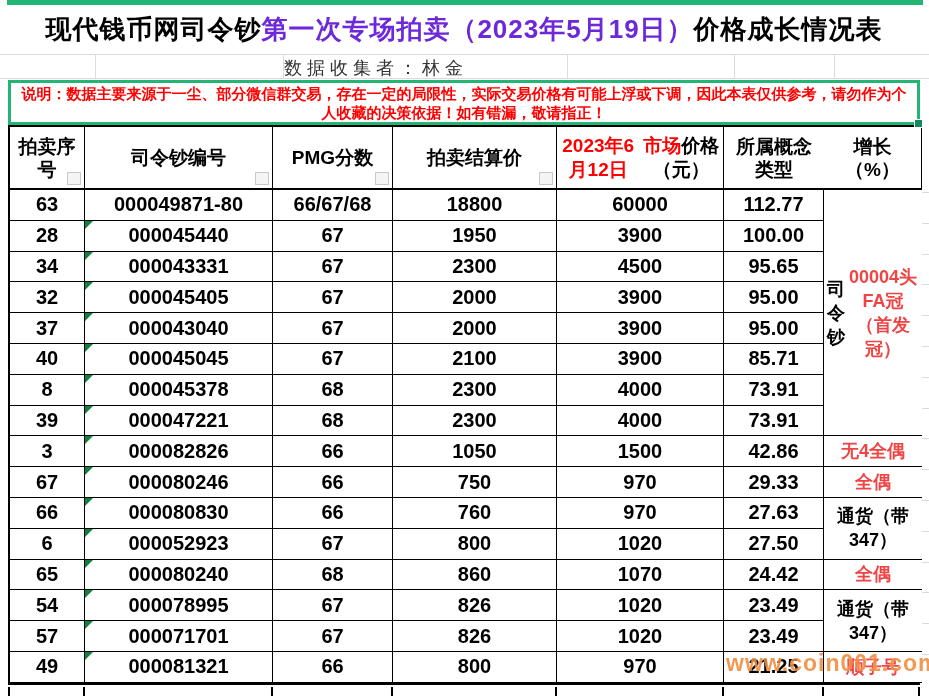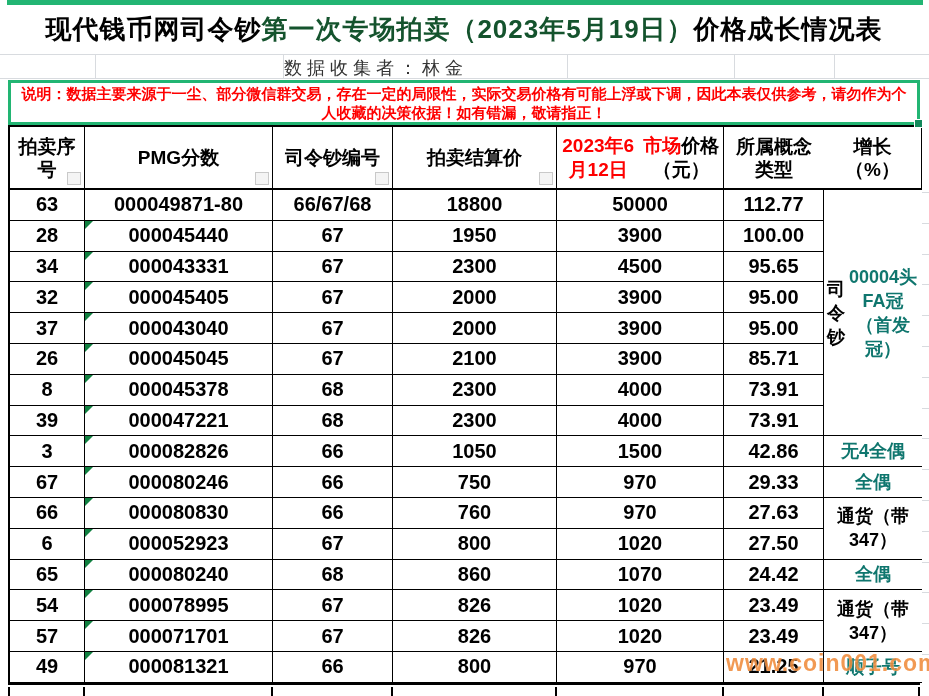--- a/index.html
+++ b/index.html
@@ -9,21 +9,21 @@
   }
   .abs{position:absolute;}
   
   #topbar{left:7px;top:0;width:916px;height:5px;background:#22B573;}
   
   .gridline-h{height:1px;background:#D8DBDF;z-index:0;}
   .gridline-v{width:1px;background:#D8DBDF;z-index:0;}
   
   #title-row{left:8px;top:5px;width:912px;height:49px;display:flex;align-items:center;justify-content:center;background:#fff;z-index:1;}
   #title-row .t{font-size:26px;font-weight:bold;color:#000;letter-spacing:1px;white-space:nowrap;}
-  #title-row .t .red{color:#14532d;}
+  #title-row .t .red{color:#6d28d9;}
   
   #collector-row{left:12px;top:55px;width:929px;height:24px;z-index:1;}
   #collector-text{position:absolute;left:272px;top:1px;font-size:18px;color:#333;letter-spacing:5px;white-space:nowrap;}
   
   #notice-box{left:8px;top:80px;width:912px;height:45px;box-sizing:border-box;border:3px solid #22B573;background:#fff;
     display:flex;align-items:center;justify-content:center;text-align:center;z-index:2;}
   #notice-box .ntext{color:#FE0000;font-weight:bold;font-size:15px;line-height:19px;padding:0 4px;}
   #notice-handle{left:914px;top:119px;width:9px;height:9px;background:#12895B;border:1px solid #fff;box-sizing:border-box;z-index:3;}
   
   #sheet-table{
@@ -51,21 +51,21 @@
     display:flex;align-items:center;justify-content:center;cursor:pointer;
   }
   .filter-btn .arr{width:0;height:0;border-left:4px solid transparent;border-right:4px solid transparent;border-top:5px solid #21A express;}
   .filter-btn .arr{border-top-color:#21A366;}
   
   .comment-tri{position:absolute;left:0;top:0;width:0;height:0;
     border-top:8px solid #108040;border-right:8px solid transparent;}
   
   .cell.concept{font-weight:bold;font-size:18px;line-height:24px;padding:0 2px;flex-direction:row;}
   .cell.concept .blk{color:#000;}
-  .cell.concept .rd{color:#0f766e;}
+  .cell.concept .rd{color:#ef4444;}
   
   .bottom-vline{top:687px;width:2px;height:9px;background:#000;z-index:2;}
   
   #watermark{left:726px;top:650px;font-size:23px;font-weight:bold;letter-spacing:1px;
     color:#F08C3C;opacity:.88;z-index:5;text-shadow:0 0 1px rgba(255,255,255,.9);white-space:nowrap;}
 </style>
 </head>
 <body>
 
 <div id="topbar" class="abs"></div>
@@ -94,25 +94,25 @@
 <div id="notice-handle" class="abs"></div>
 
 <div id="sheet-table" class="abs">
 
   <div class="cell hdr">
     <span>拍卖序
 号</span>
     <span class="filter-btn"><span class="arr"></span></span>
   </div>
   <div class="cell hdr">
+    <span>司令钞编号</span>
+    <span class="filter-btn"><span class="arr"></span></span>
+  </div>
+  <div class="cell hdr">
     <span>PMG分数</span>
-    <span class="filter-btn"><span class="arr"></span></span>
-  </div>
-  <div class="cell hdr">
-    <span>司令钞编号</span>
     <span class="filter-btn"><span class="arr"></span></span>
   </div>
   <div class="cell hdr">
     <span>拍卖结算价</span>
     <span class="filter-btn"><span class="arr"></span></span>
   </div>
   <div class="cell hdr" style="">
     <div class="hline"><span class="red">2023年6月12日</span></div>
     <div class="hline"><span class="red">市场</span><span>价格（元）</span></div>
   </div>
@@ -122,21 +122,21 @@
   </div>
   <div class="cell hdr">
     <span>增长
 （%）</span>
   </div>
 
 <div class="cell num">63</div>
     <div class="cell num">000049871-80</div>
     <div class="cell num">66/67/68</div>
     <div class="cell num">18800</div>
-    <div class="cell num">50000</div>
+    <div class="cell num">60000</div>
     <div class="cell num red">112.77</div>
     <div class="cell concept c-last" style="grid-row: span 8;">
       <span class="blk">司令钞</span>
       <span class="rd">00004头FA冠（首发冠）</span>
     </div>
     <div class="cell num">28</div>
     <div class="cell num">000045440<span class="comment-tri"></span></div>
     <div class="cell num">67</div>
     <div class="cell num">1950</div>
     <div class="cell num">3900</div>
@@ -152,21 +152,21 @@
     <div class="cell num">67</div>
     <div class="cell num">2000</div>
     <div class="cell num">3900</div>
     <div class="cell num red">95.00</div>
     <div class="cell num">37</div>
     <div class="cell num">000043040<span class="comment-tri"></span></div>
     <div class="cell num">67</div>
     <div class="cell num">2000</div>
     <div class="cell num">3900</div>
     <div class="cell num red">95.00</div>
-    <div class="cell num">26</div>
+    <div class="cell num">40</div>
     <div class="cell num">000045045<span class="comment-tri"></span></div>
     <div class="cell num">67</div>
     <div class="cell num">2100</div>
     <div class="cell num">3900</div>
     <div class="cell num red">85.71</div>
     <div class="cell num">8</div>
     <div class="cell num">000045378<span class="comment-tri"></span></div>
     <div class="cell num">68</div>
     <div class="cell num">2300</div>
     <div class="cell num">4000</div>

